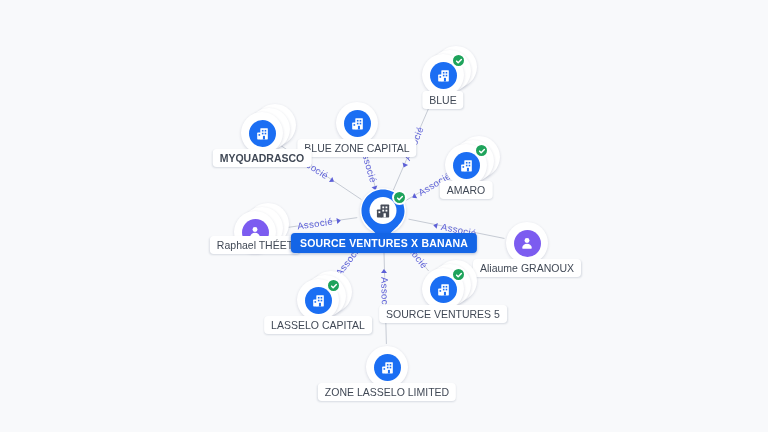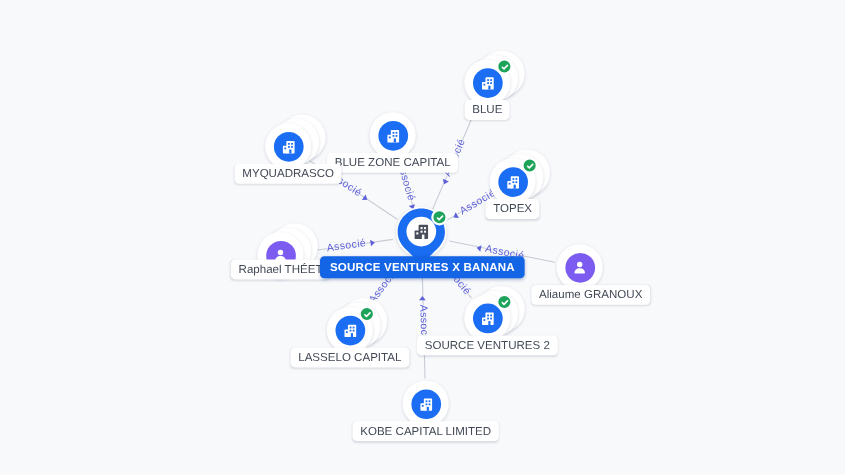--- a/index.html
+++ b/index.html
@@ -139,21 +139,21 @@
     <rect x="11" y="6.3" width="2.6" height="2.6"></rect>
                 <rect x="15.4" y="6.3" width="2.6" height="2.6"></rect>
     <rect x="11" y="10.8" width="2.6" height="2.6"></rect>
                 <rect x="15.4" y="10.8" width="2.6" height="2.6"></rect>
     <rect x="5.6" y="13" width="2.6" height="2.6"></rect>
                 <rect x="12.7" y="15.8" width="3.2" height="5.7"></rect>
   </g>
             </svg>
           </div>
         </div>
-        <div class="pill" style="left: 0px; top: 16px; color: rgb(65, 73, 86);">MYQUADRASCO</div>
+        <div class="pill" style="left: 0px; top: 16px; color: rgb(65, 73, 86); font-weight: bold;">MYQUADRASCO</div>
       </div>
       <div class="node" style="left: 466px; top: 165px;">
         <div class="stack" style="left: -14px; top: -25px; z-index: -1;"></div>
         <div class="stack" style="left: -8px; top: -29px; z-index: -2;"></div>
         <div class="disc" style="left: -21px; top: -21px;">
           <div class="inner" style="background: rgb(27, 110, 243);">
             <svg width="15" height="15" viewBox="0 0 24 24">
   <rect x="8.5" y="3.5" width="12" height="18" rx="1" fill="#fff"></rect>
   <rect x="3.5" y="10.5" width="7" height="11" rx="1" fill="#fff"></rect>
   <g fill="#1b6ef3">
@@ -165,21 +165,21 @@
                 <rect x="12.7" y="15.8" width="3.2" height="5.7"></rect>
   </g>
             </svg>
           </div>
         </div>
         <div class="badge" style="background: rgb(30, 163, 91); left: 8px; top: -22px;">
           <svg width="8" height="8" viewBox="0 0 24 24">
   <path d="M5 12.5l4.5 4.5L19 7.5" stroke="#fff" stroke-width="4.5" fill="none" stroke-linecap="round" stroke-linejoin="round"></path>
           </svg>
         </div>
-        <div class="pill" style="left: 0px; top: 16px; color: rgb(65, 73, 86);">TOPEX</div>
+        <div class="pill" style="left: 0px; top: 16px; color: rgb(65, 73, 86);">AMARO</div>
       </div>
       <div class="node" style="left: 255px; top: 232px;">
         <div class="stack" style="left: -14px; top: -25px; z-index: -1;"></div>
         <div class="stack" style="left: -8px; top: -29px; z-index: -2;"></div>
         <div class="disc" style="left: -21px; top: -21px;">
           <div class="inner" style="background: rgb(124, 92, 240);">
             <svg width="16" height="16" viewBox="0 0 24 24" fill="#fff">
   <circle cx="12" cy="8.2" r="3.7"></circle>
   <path d="M4.8 19.6c0-4 3.2-6.4 7.2-6.4s7.2 2.4 7.2 6.4c0 .9-.7 1-1.5 1H6.3c-.8 0-1.5-.1-1.5-1z"></path>
             </svg>
@@ -189,21 +189,21 @@
       </div>
       <div class="node" style="left: 527px; top: 243px;">
         <div class="disc" style="left: -21px; top: -21px;">
           <div class="inner" style="background: rgb(124, 92, 240);">
             <svg width="16" height="16" viewBox="0 0 24 24" fill="#fff">
   <circle cx="12" cy="8.2" r="3.7"></circle>
   <path d="M4.8 19.6c0-4 3.2-6.4 7.2-6.4s7.2 2.4 7.2 6.4c0 .9-.7 1-1.5 1H6.3c-.8 0-1.5-.1-1.5-1z"></path>
             </svg>
           </div>
         </div>
-        <div class="pill" style="left: 10px; top: 16px; color: rgb(65, 73, 86);">Aliaume GRANOUX</div>
+        <div class="pill" style="left: 0px; top: 16px; color: rgb(65, 73, 86);">Aliaume GRANOUX</div>
       </div>
       <div class="node" style="left: 318px; top: 300px;">
         <div class="stack" style="left: -14px; top: -25px; z-index: -1;"></div>
         <div class="stack" style="left: -8px; top: -29px; z-index: -2;"></div>
         <div class="disc" style="left: -21px; top: -21px;">
           <div class="inner" style="background: rgb(27, 110, 243);">
             <svg width="15" height="15" viewBox="0 0 24 24">
   <rect x="8.5" y="3.5" width="12" height="18" rx="1" fill="#fff"></rect>
   <rect x="3.5" y="10.5" width="7" height="11" rx="1" fill="#fff"></rect>
   <g fill="#1b6ef3">
@@ -241,40 +241,40 @@
                 <rect x="12.7" y="15.8" width="3.2" height="5.7"></rect>
   </g>
             </svg>
           </div>
         </div>
         <div class="badge" style="background: rgb(30, 163, 91); left: 8px; top: -22px;">
           <svg width="8" height="8" viewBox="0 0 24 24">
   <path d="M5 12.5l4.5 4.5L19 7.5" stroke="#fff" stroke-width="4.5" fill="none" stroke-linecap="round" stroke-linejoin="round"></path>
           </svg>
         </div>
-        <div class="pill" style="left: 0px; top: 16px; color: rgb(65, 73, 86);">SOURCE VENTURES 2</div>
+        <div class="pill" style="left: 0px; top: 16px; color: rgb(65, 73, 86);">SOURCE VENTURES 5</div>
       </div>
       <div class="node" style="left: 387px; top: 367px;">
         <div class="disc" style="left: -21px; top: -21px;">
           <div class="inner" style="background: rgb(27, 110, 243);">
             <svg width="15" height="15" viewBox="0 0 24 24">
   <rect x="8.5" y="3.5" width="12" height="18" rx="1" fill="#fff"></rect>
   <rect x="3.5" y="10.5" width="7" height="11" rx="1" fill="#fff"></rect>
   <g fill="#1b6ef3">
     <rect x="11" y="6.3" width="2.6" height="2.6"></rect>
                 <rect x="15.4" y="6.3" width="2.6" height="2.6"></rect>
     <rect x="11" y="10.8" width="2.6" height="2.6"></rect>
                 <rect x="15.4" y="10.8" width="2.6" height="2.6"></rect>
     <rect x="5.6" y="13" width="2.6" height="2.6"></rect>
                 <rect x="12.7" y="15.8" width="3.2" height="5.7"></rect>
   </g>
             </svg>
           </div>
         </div>
-        <div class="pill" style="left: 0px; top: 16px; color: rgb(65, 73, 86);">KOBE CAPITAL LIMITED</div>
+        <div class="pill" style="left: 0px; top: 16px; color: rgb(65, 73, 86);">ZONE LASSELO LIMITED</div>
       </div>
       <div class="node" style="left: 383px; top: 214px; z-index: 4;">
         <div class="stack" style="width: 46px; height: 46px; left: -23px; top: -26px;"></div>
         <div style="position: absolute; left: -23px; top: -26px; width: 46px; height: 58px; z-index: 2;"><svg width="46" height="58" viewBox="0 0 46 58">
     <path d="M23 1.5C11.1 1.5 1.5 11.1 1.5 23c0 6.4 2.9 11 6.9 15.2 3 3.2 8.3 7.5 12 12.8
       1.3 1.8 3.9 1.8 5.2 0 3.7-5.3 9-9.6 12-12.8 4-4.2 6.9-8.8 6.9-15.2C44.5 11.1 34.9 1.5 23 1.5z" fill="#1a6cf0"></path>
     <circle cx="23" cy="22.5" r="13.5" fill="#fff"></circle>
     <g transform="translate(14.4,13.9) scale(0.72)">
               <svg width="24" height="24" viewBox="0 0 24 24">
   <rect x="8.5" y="3.5" width="12" height="18" rx="1" fill="#474d59"></rect>

